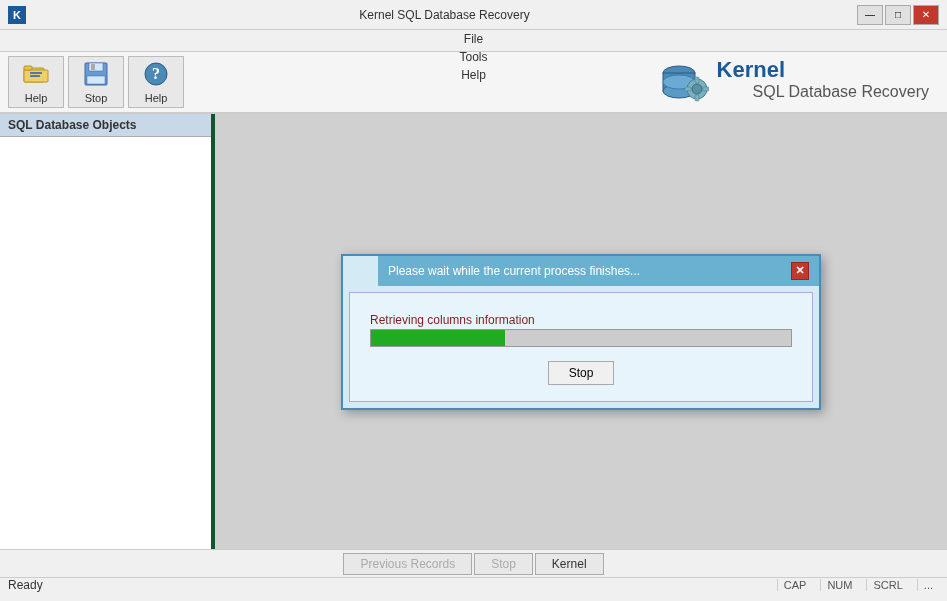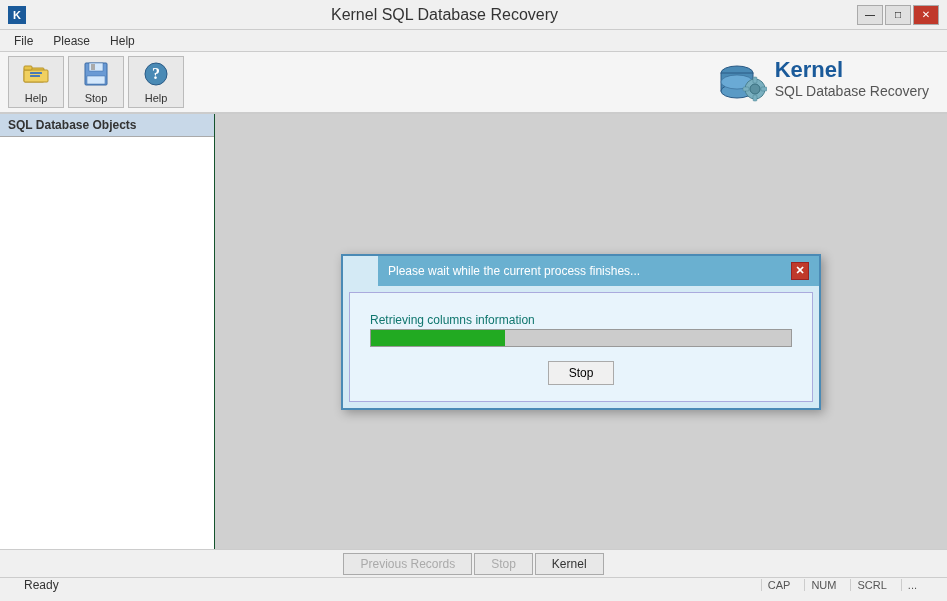--- a/index.html
+++ b/index.html
@@ -19,21 +19,21 @@
       height: 30px;
       display: flex;
       align-items: center;
       justify-content: space-between;
       padding: 0 8px;
       border-bottom: 1px solid #ccc;
     }
     .title-bar-title {
       flex: 1;
       text-align: center;
-      font-size: 16px;
+      font-size: 12px;
       color: #333;
     }
     .title-bar-controls {
       display: flex;
       gap: 2px;
     }
     .title-btn {
       width: 26px;
       height: 20px;
       background: #e0e0e0;
@@ -47,20 +47,21 @@
     .title-btn.close { background: #c0392b; color: white; }
 
     
     .menu-bar {
       background: #f0f0f0;
       height: 22px;
       display: flex;
       align-items: center;
       padding: 0 4px;
       border-bottom: 1px solid #ccc;
+      flex-direction: column;
     }
     .menu-item {
       padding: 2px 10px;
       cursor: pointer;
       font-size: 12px;
       color: #333;
     }
 
     
     .toolbar {
@@ -102,35 +103,36 @@
       display: flex;
       flex-direction: column;
       align-items: flex-start;
     }
     .logo-kernel {
       font-size: 22px;
       font-weight: bold;
       color: #1a5a9a;
     }
     .logo-subtitle {
-      font-size: 14px;
+      font-size: 16px;
       color: #555;
+      margin-left: 36px;
     }
 
     
     .main-area {
       display: flex;
       height: calc(601px - 30px - 22px - 62px - 28px - 24px);
       background: #fff;
     }
 
     
     .left-panel {
       width: 215px;
-      border-right: 1px solid #14532d;
+      border-right: 4px solid #14532d;
       background: #fff;
     }
     .left-panel-header {
       background: #c8d8e8;
       padding: 4px 8px;
       font-size: 12px;
       font-weight: bold;
       color: #333;
       border-bottom: 1px solid #aaa;
     }
@@ -170,21 +172,21 @@
     }
     .bottom-btn.disabled { color: #aaa; cursor: default; }
 
     
     .status-bar {
       height: 15px;
       background: #f0f0f0;
       border-top: 1px solid #ccc;
       display: flex;
       align-items: center;
-      padding: 0 24px;
+      padding: 0 8px;
       justify-content: space-between;
     }
     .status-text { font-size: 12px; color: #333; }
     .status-indicators {
       display: flex;
       gap: 8px;
     }
     .status-indicator {
       padding: 0 6px;
       font-size: 11px;
@@ -235,21 +237,21 @@
       font-weight: bold;
     }
     .modal-body {
       background: #e8f4fc;
       padding: 20px 20px 16px;
       margin: 6px;
       border: 1px solid #aad;
     }
     .modal-message {
       font-size: 12px;
-      color: #0f766e;
+      color: #7f1d1d;
       margin-bottom: 2px;
     }
     .progress-bar-container {
       width: 100%;
       height: 18px;
       background: #ccc;
       border: 1px solid #999;
       margin-bottom: 14px;
       overflow: hidden;
     }
@@ -292,21 +294,21 @@
       <span>□</span>
     </button>
     <button class="title-btn close">
       <span>✕</span>
     </button>
   </div>
 </div>
 
 <div class="menu-bar">
   <div class="menu-item">File</div>
-  <div class="menu-item">Please</div>
+  <div class="menu-item">Tools</div>
   <div class="menu-item">Help</div>
 </div>
 
 <div class="toolbar">
   <div class="toolbar-left">
 
     <div class="toolbar-btn">
       <svg viewBox="0 0 28 28" xmlns="http://www.w3.org/2000/svg">
         <rect x="2" y="8" width="20" height="14" rx="1" fill="#e8c44a" stroke="#b8942a" stroke-width="1"></rect>
         <rect x="2" y="10" width="24" height="12" rx="1" fill="#f0d060" stroke="#b8942a" stroke-width="1"></rect>

